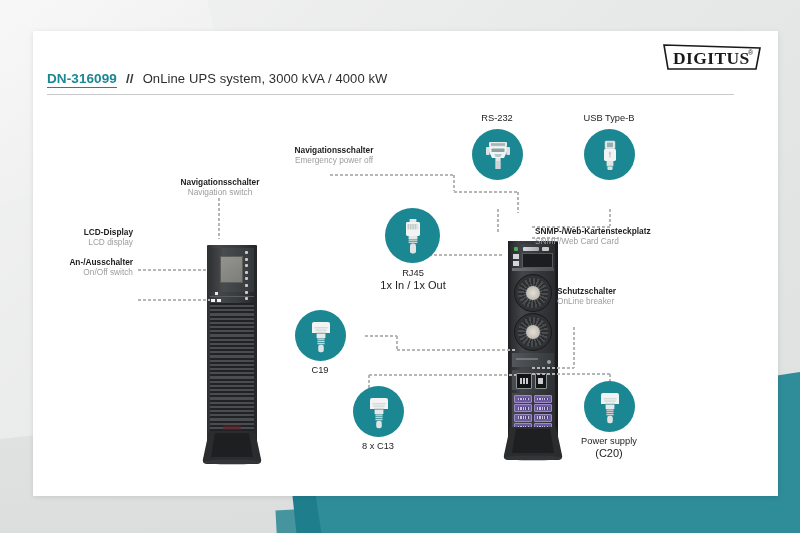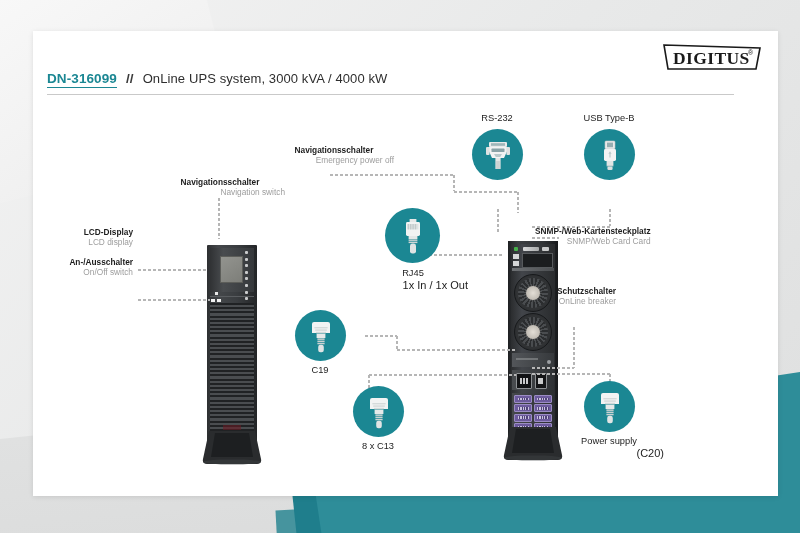--- a/index.html
+++ b/index.html
@@ -43,21 +43,21 @@
   .hrule{position:absolute;left:14px;top:63px;width:687px;height:1px;background:#c9c9c9;}
 
   .sect{position:absolute;left:14px;top:76px;}
   .sect-de{font-size:11.5px;font-weight:bold;color:#1d1d1d;border-bottom:1.3px solid #1d1d1d;
     display:inline-block;padding-bottom:1px;letter-spacing:.1px;}
   .sect-en{font-size:11.5px;font-weight:bold;color:#9b9b9b;margin-top:3px;letter-spacing:.1px;}
 
   
   .lbl{position:absolute;line-height:1.22;}
   .lbl .de{font-size:8.3px;font-weight:bold;color:#1d1d1d;white-space:nowrap;}
-  .lbl .en{font-size:8.3px;color:#9d9d9d;white-space:nowrap;text-align:right;}
+  .lbl .en{font-size:8.3px;color:#9d9d9d;white-space:nowrap;}
   .lbl.ctr{text-align:center;}
   .lbl.rgt{text-align:right;}
   .lbl .de.big{font-size:9.3px;font-weight:normal;color:#1d1d1d;}
   .lbl .en.big{font-size:11px;color:#1d1d1d;}
 
   
   .icon-c{position:absolute;border-radius:50%;background:#1b8793;
     display:flex;align-items:center;justify-content:center;}
   .icon-c svg{display:block;}
 

